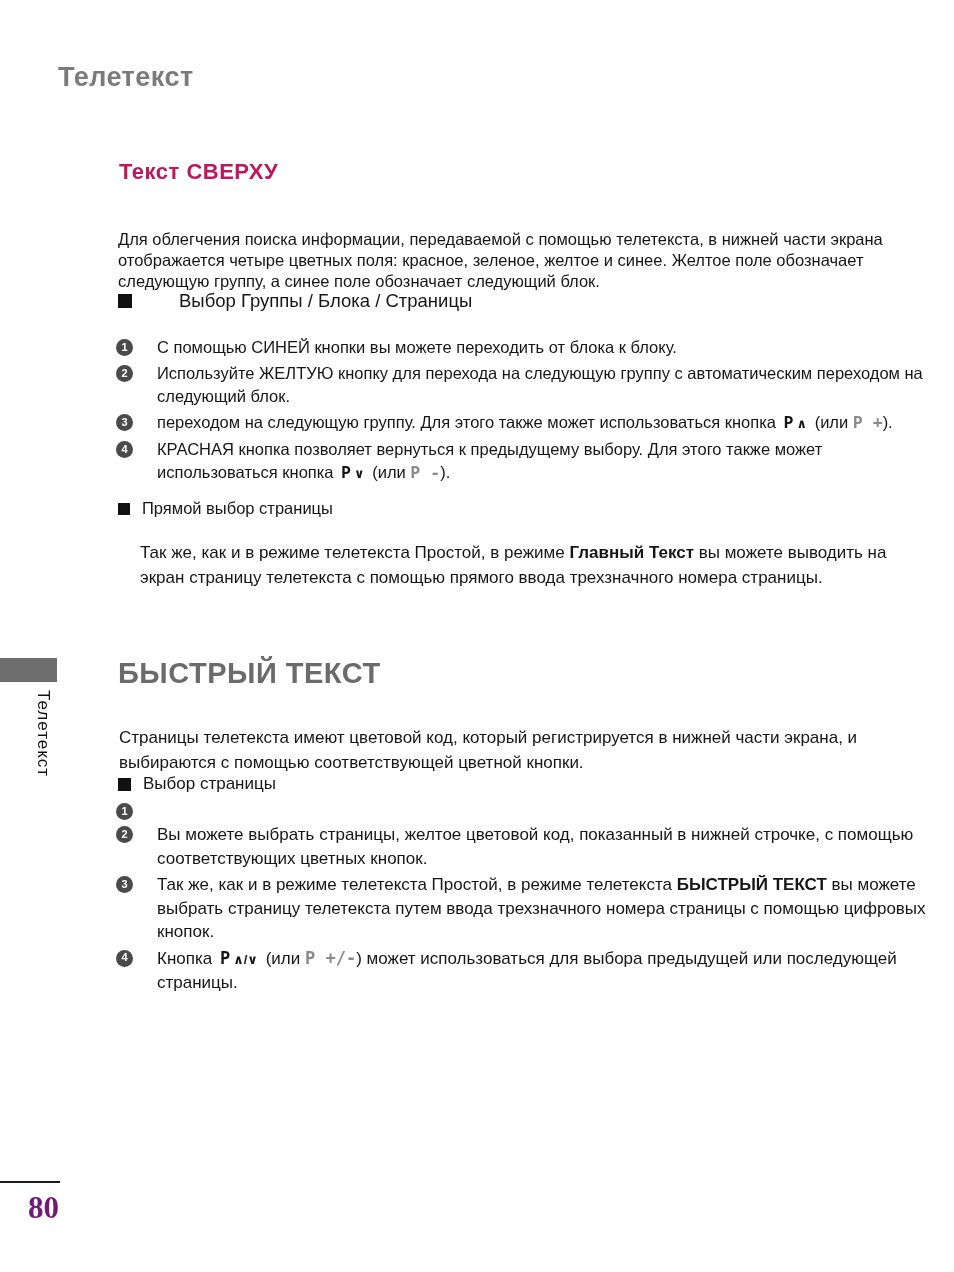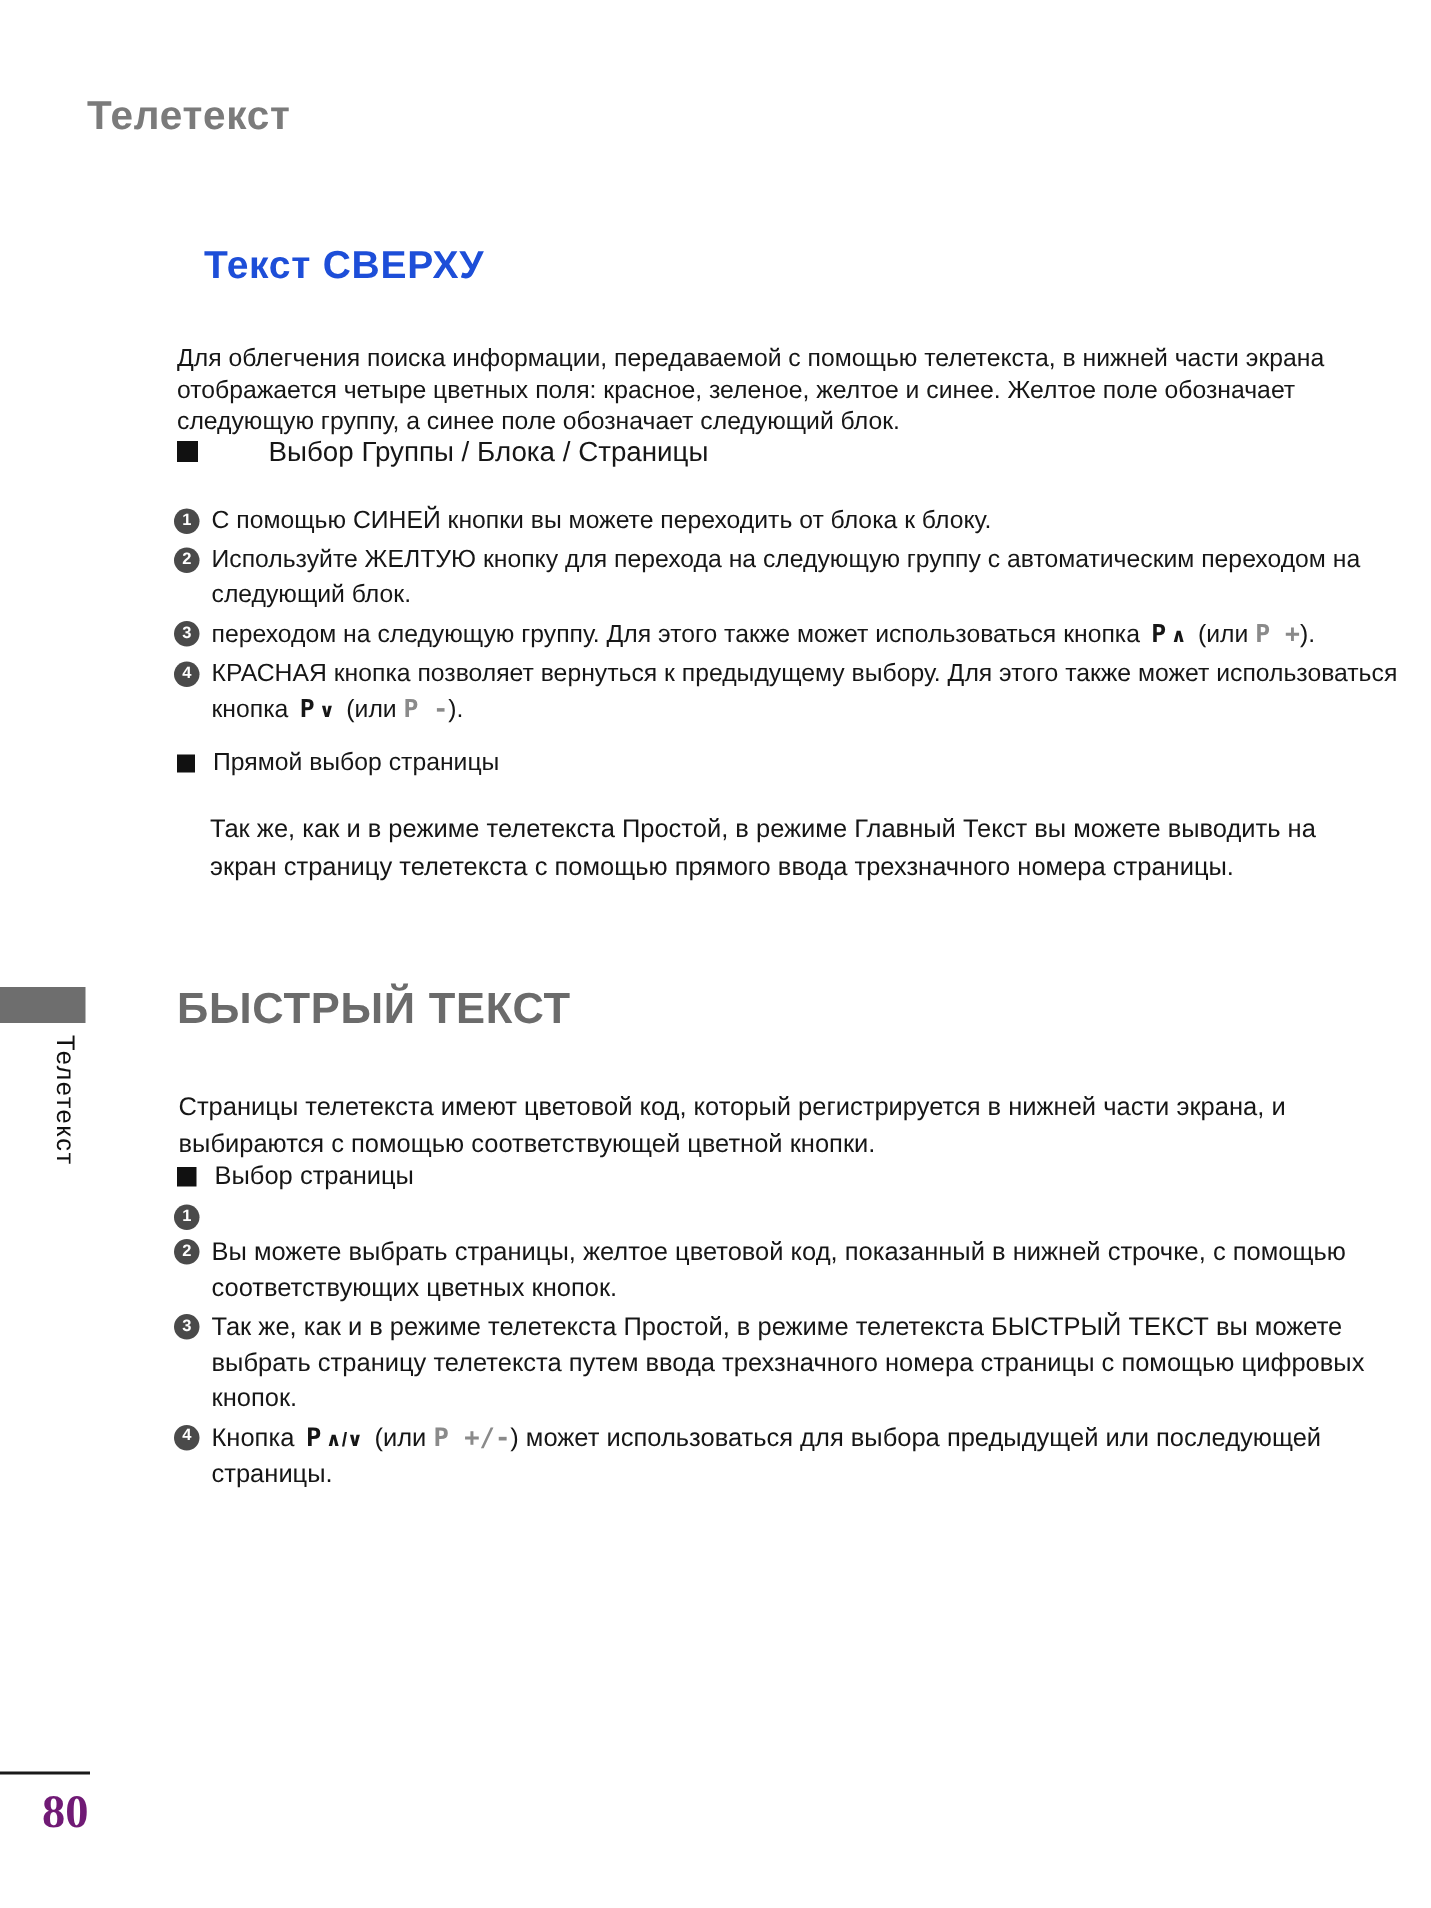--- a/index.html
+++ b/index.html
@@ -1,21 +1,21 @@
 <!DOCTYPE html>
 <html lang="ru"><head>
 <meta charset="utf-8">
 <style>
   html,body{margin:0;padding:0;background:#fff;}
   body{font-family:"Liberation Sans","DejaVu Sans",sans-serif;color:#161616;}
   .page{position:relative;width:954px;height:1272px;background:#fff;overflow:hidden;}
 
   .chapter-header{position:absolute;left:58px;top:62px;font-size:27px;font-weight:bold;color:#7b7b7b;letter-spacing:.5px;}
 
-  .title-top{position:absolute;left:136px;top:144px;font-size:26px;font-weight:bold;color:#1d4ed8;letter-spacing:.5px;}
+  .title-top{position:absolute;left:119px;top:144px;font-size:22px;font-weight:bold;color:#be185d;letter-spacing:.5px;}
   .title-fast{position:absolute;left:118px;top:638px;font-size:29px;font-weight:bold;color:#6b6b6b;letter-spacing:.5px;}
 
   .intro-top{position:absolute;left:118px;top:212px;width:812px;font-size:16.5px;line-height:21px;}
   .intro-fast{position:absolute;left:119px;top:708px;width:806px;font-size:17px;line-height:25px;}
 
   .subhead{position:absolute;display:flex;align-items:center;}
   .subhead .sq{display:inline-block;background:#111;margin-right:12px;flex:0 0 auto;}
   .subhead-lg{left:118px;top:290px;font-size:18.5px;gap:35px;}
   .subhead-lg .sq{width:14px;height:14px;}
   .subhead-sm{left:118px;top:499px;font-size:16.5px;}
@@ -24,26 +24,26 @@
   .subhead-fast .sq{width:13px;height:13px;}
 
   .direct-para{position:absolute;left:140px;top:523px;width:772px;font-size:17px;line-height:25px;}
 
   .steps{position:absolute;display:flex;flex-direction:column;}
   .steps-top{left:116px;top:336px;width:816px;font-size:16.5px;line-height:23px;}
   .steps-fast{left:116px;top:800px;width:816px;font-size:17px;line-height:23.5px;}
   .step{display:flex;align-items:flex-start;margin-bottom:3px;}
   .badge{flex:0 0 auto;width:17px;height:17px;margin-top:3px;border-radius:50%;background:#4a4a4a;color:#fff;
          font-size:11px;font-weight:bold;display:flex;align-items:center;justify-content:center;}
-  .step-text{margin-left:8px;}
+  .step-text{margin-left:24px;}
 
   .pbtn{font-weight:bold;margin:0 3px;font-family:"DejaVu Sans Mono","Liberation Mono",monospace;}
   .pgray{color:#8a8a8a;font-weight:bold;font-family:"DejaVu Sans Mono","Liberation Mono",monospace;}
   .arr{font-size:13px;margin-right:3px;font-weight:bold;}
-  .b{font-weight:normal;}
+  .b{font-weight:bold;}
 
   .side-tab{position:absolute;left:0;top:658px;width:57px;height:24px;background:#6e6e6e;}
   .side-label{position:absolute;left:33px;top:690px;writing-mode:vertical-rl;font-size:17px;color:#101010;letter-spacing:1px;}
 
   .footer-line{position:absolute;left:0;top:1181px;width:60px;border-top:2px solid #1a1a1a;}
   .page-number{position:absolute;left:28px;top:1190px;font-family:"Liberation Serif","DejaVu Serif",serif;
                font-size:31px;font-weight:bold;color:#701a75;}
 
   .idx-icon{display:inline-block;vertical-align:-3px;margin:0 4px;}
 </style>

